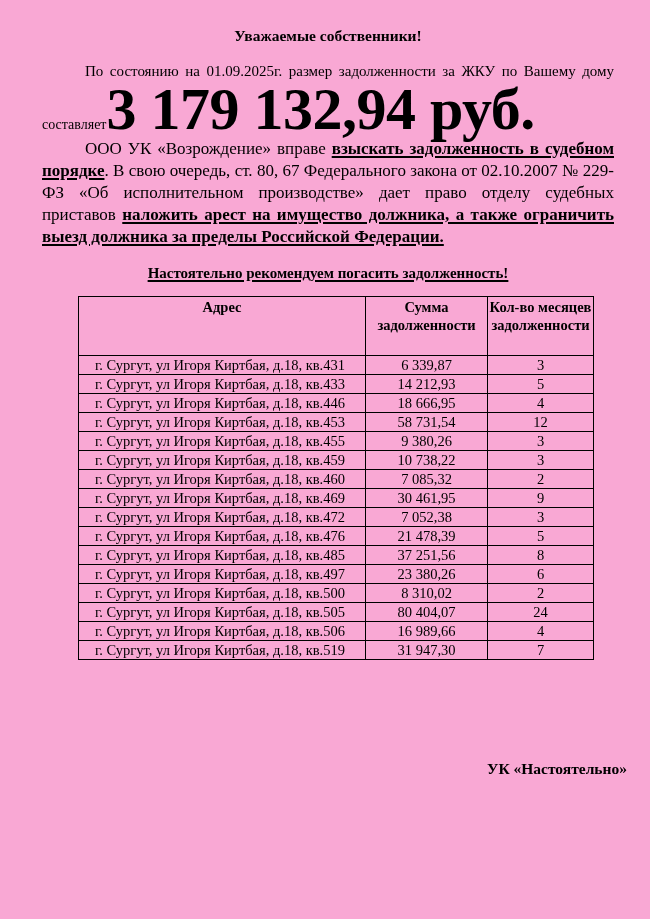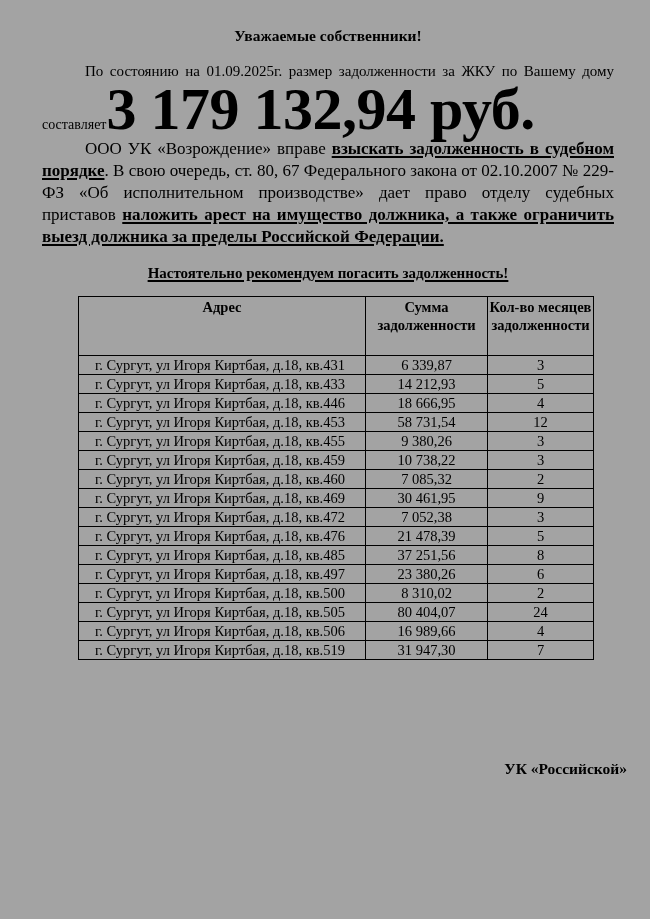--- a/index.html
+++ b/index.html
@@ -6,21 +6,21 @@
     margin: 0;
     padding: 0;
     background: #888;
     font-family: "Liberation Serif", "DejaVu Serif", serif;
   }
   .page {
     position: relative;
     width: 650px;
     height: 919px;
     margin: 0 auto;
-    background: #a3a3a3;
+    background: #f9a8d4;
     color: #000000;
     overflow: hidden;
     box-sizing: border-box;
     padding-top: 26px;
   }
   .content {
     padding-left: 42px;
     padding-right: 36px;
   }
   .doc-title {
@@ -217,14 +217,14 @@
         <td class="num">4</td>
       </tr>
       <tr>
         <td class="addr">г. Сургут, ул Игоря Киртбая, д.18, кв.519</td>
         <td class="num">31 947,30</td>
         <td class="num">7</td>
       </tr>
     </tbody>
   </table>
 
-  <div class="signature">УК «Российской»</div>
+  <div class="signature">УК «Настоятельно»</div>
 </div>
 
 </body></html>

